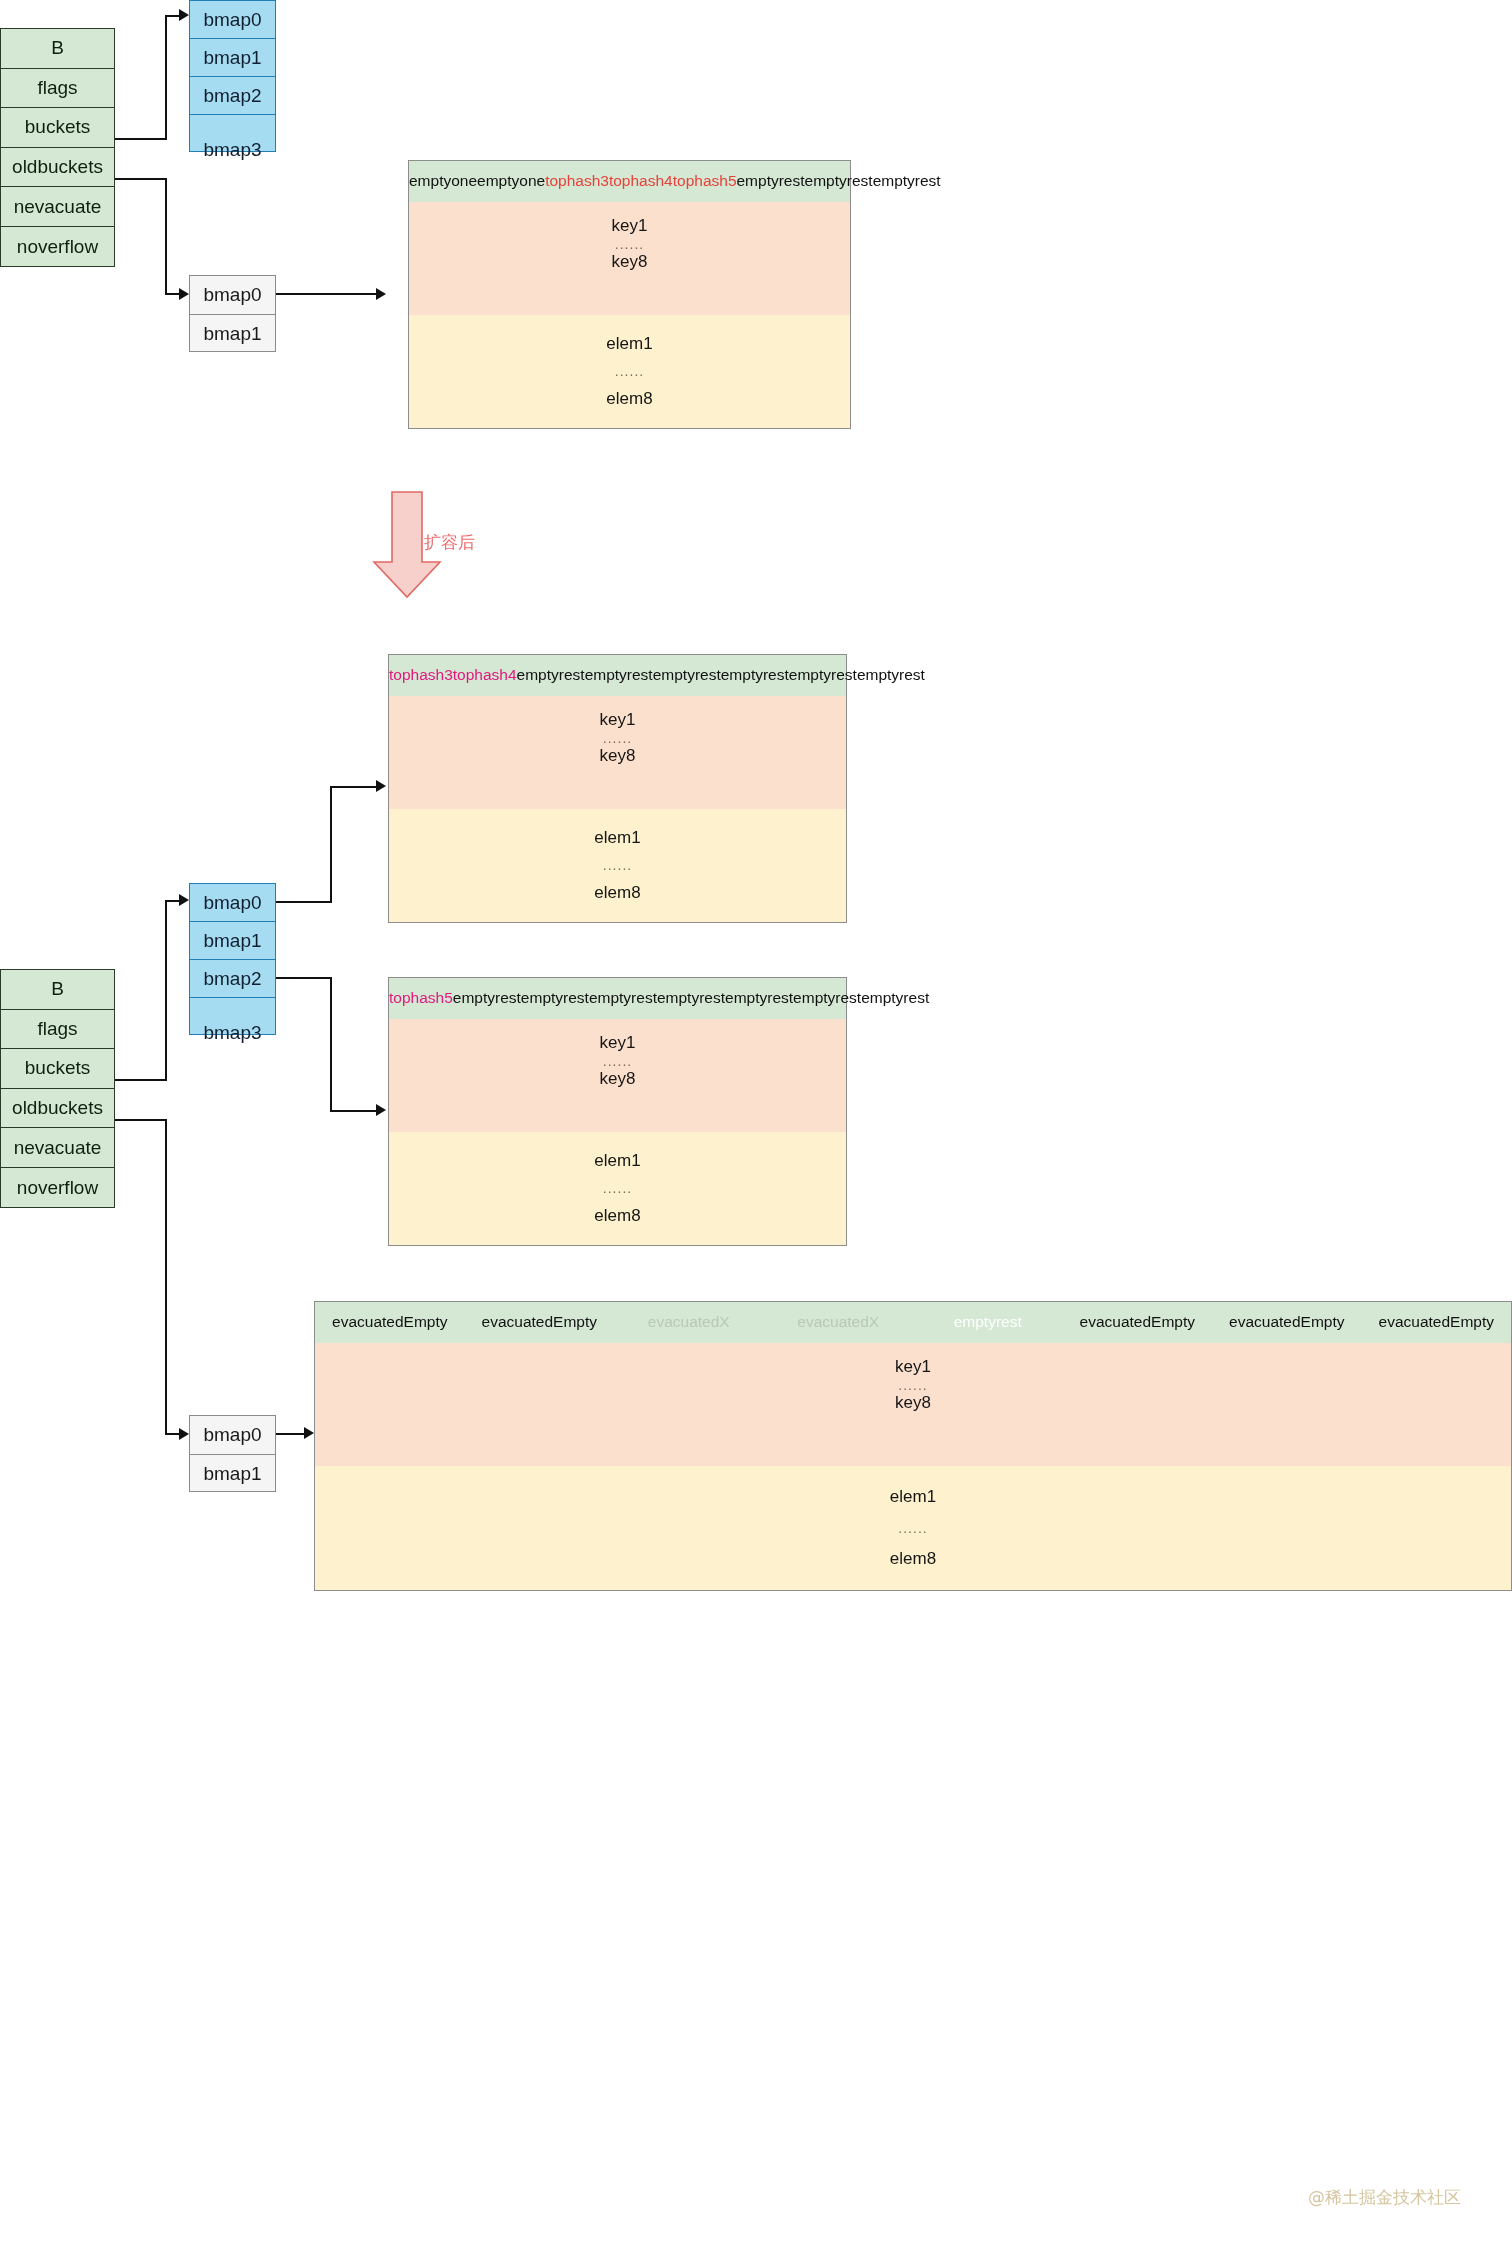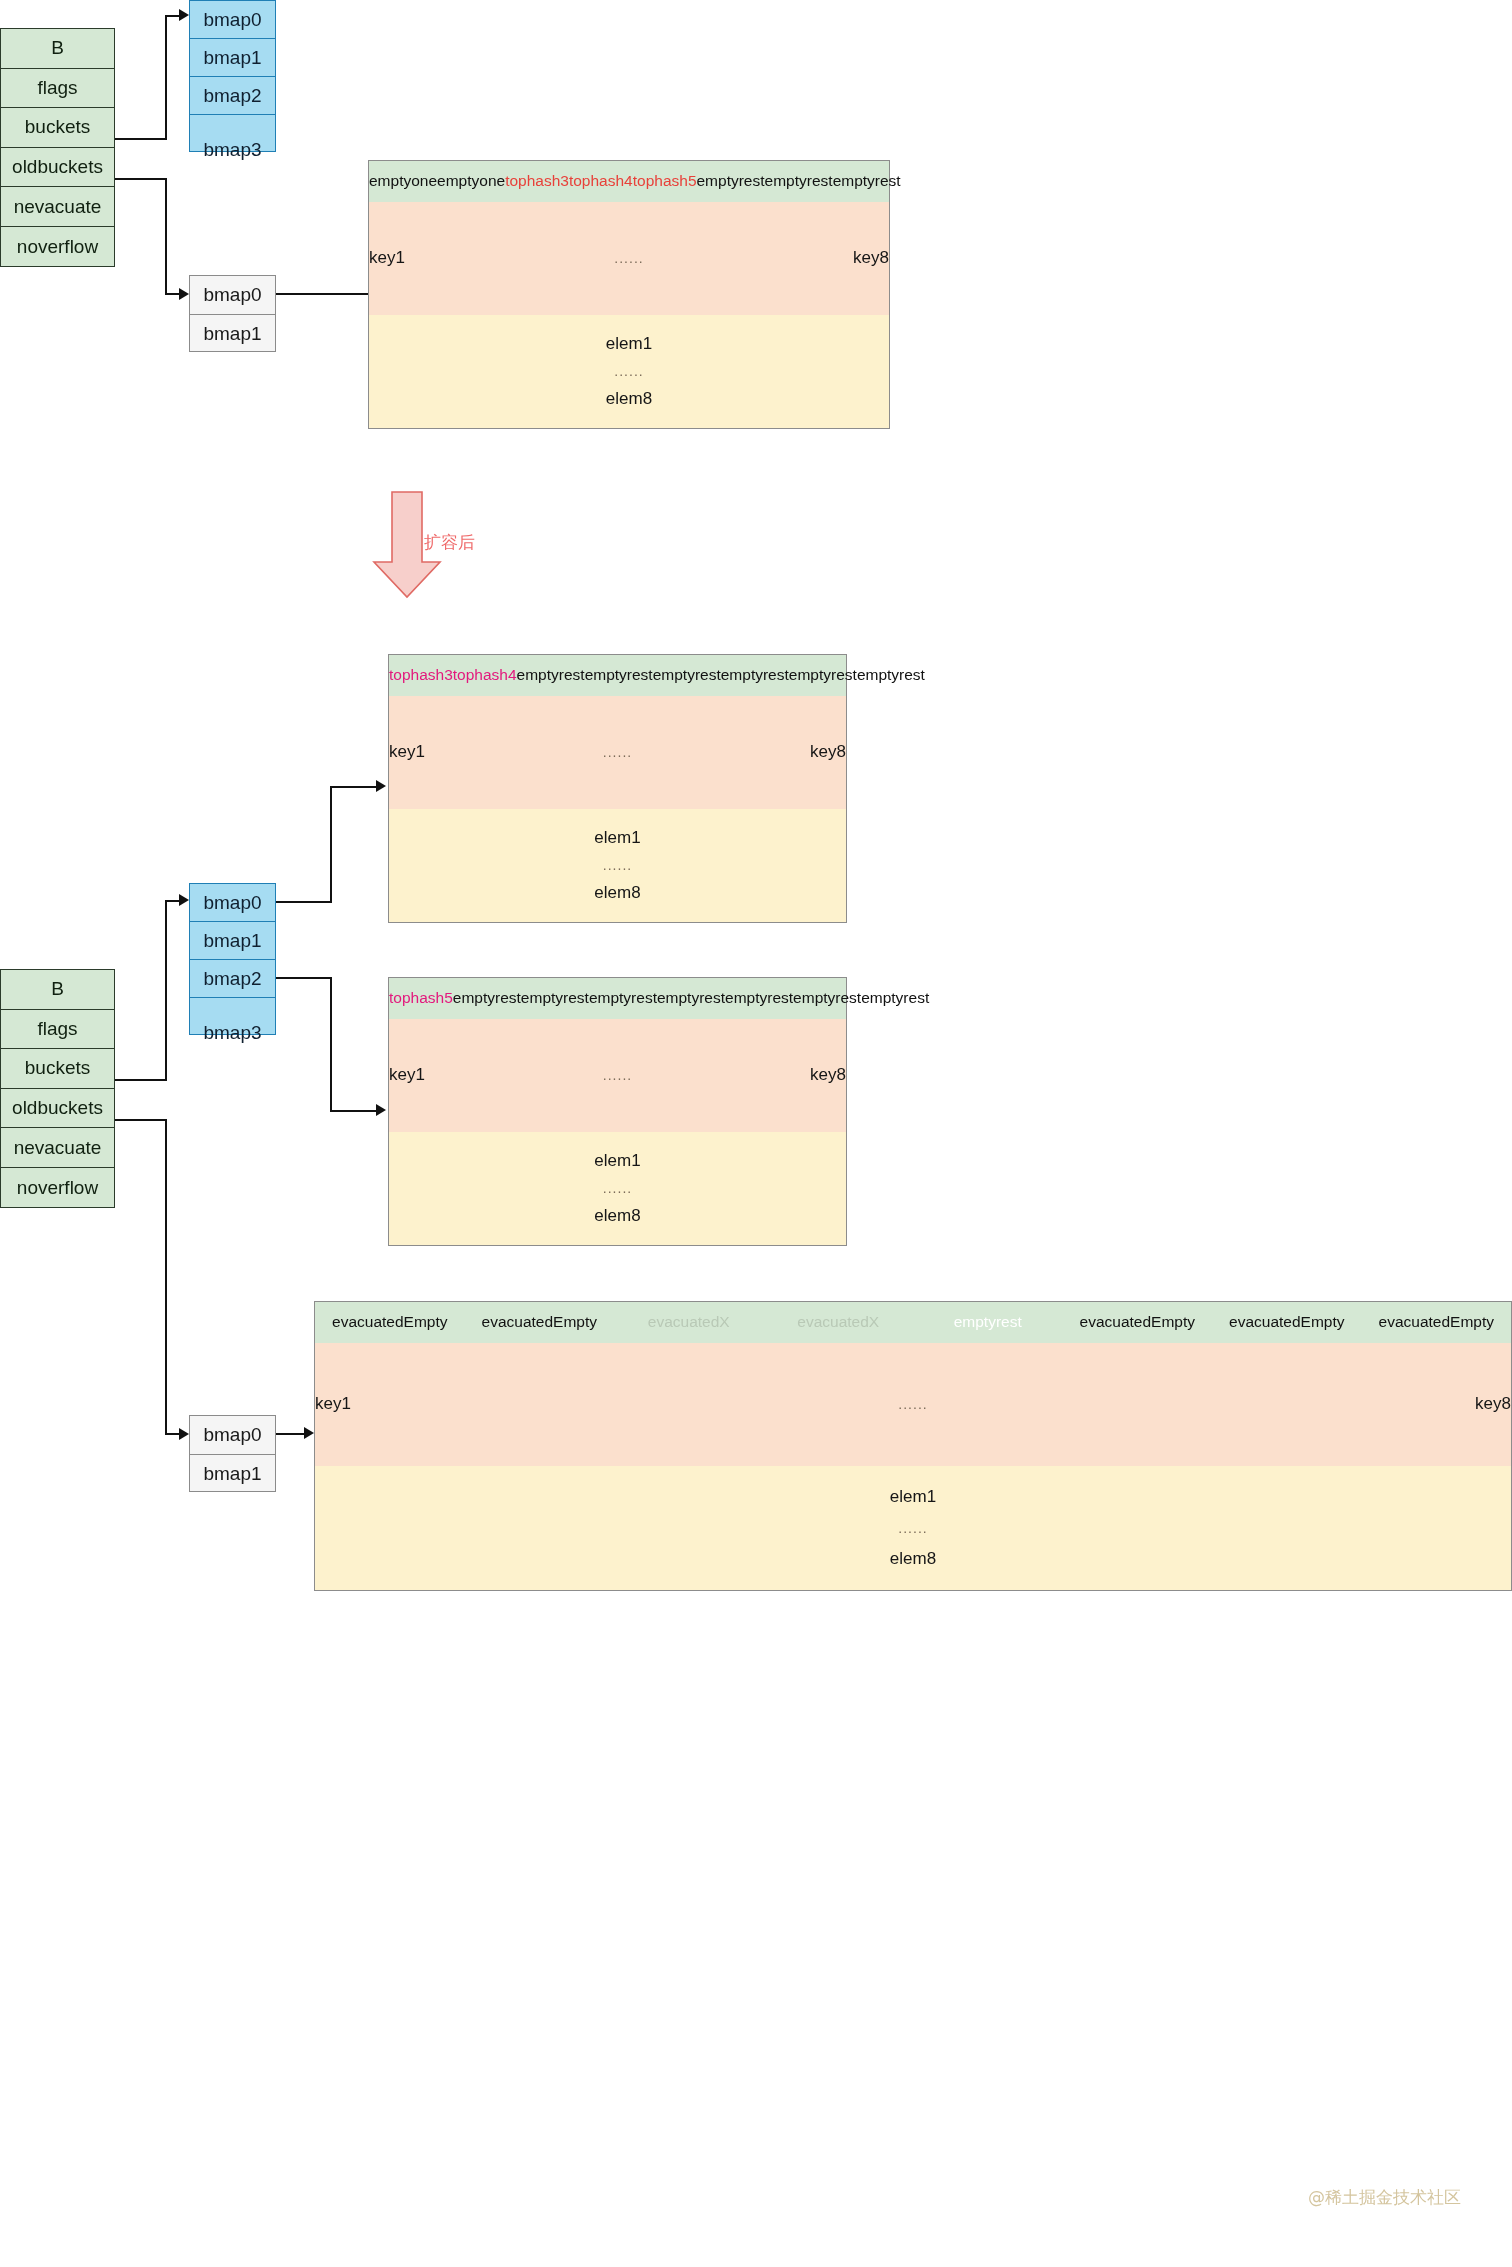--- a/index.html
+++ b/index.html
@@ -77,22 +77,22 @@
     overflow:visible;
   }
   .th-black{color:#121212;}
   .th-red{color:#e8413a;}
   .th-pink{color:#e3197d;}
   .th-gray{color:#b9c9b6;}
   .th-white{color:#ffffff;}
 
   .bucket .keys{
     background:#fbe0cd;
-    display:flex;flex-direction:row;
-    justify-content:space-between;
+    display:flex;flex-direction:column;
+    justify-content:flex-start;
     align-items:center;
     box-sizing:border-box;
   }
   .bucket .elems{
     background:#fdf2cd;
     display:flex;flex-direction:column;
     justify-content:space-around;
     align-items:center;
     box-sizing:border-box;
   }
@@ -186,21 +186,21 @@
   <div class="arrow abs" style="left:179px;top:9px;"></div>
 
   <div class="ln lnh abs" style="left:115px;top:178px;width:52px;"></div>
   <div class="ln lnv abs" style="left:165px;top:178px;height:116px;"></div>
   <div class="ln lnh abs" style="left:165px;top:293px;width:14px;"></div>
   <div class="arrow abs" style="left:179px;top:288px;"></div>
 
   <div class="ln lnh abs" style="left:276px;top:293px;width:100px;"></div>
   <div class="arrow abs" style="left:376px;top:288px;"></div>
 
-  <div class="abs bucket" style="left:368px;top:160px;width:522px;height:269px;">
+  <div class="abs bucket" style="left:408px;top:160px;width:443px;height:269px;">
     <div class="tophash" style="height:41px;">
       <span class="cell th-black">emptyone</span>
       <span class="cell th-black">emptyone</span>
       <span class="cell th-red">tophash3</span>
       <span class="cell th-red">tophash4</span>
       <span class="cell th-red">tophash5</span>
       <span class="cell th-black">emptyrest</span>
       <span class="cell th-black">emptyrest</span>
       <span class="cell th-black">emptyrest</span>
     </div>

